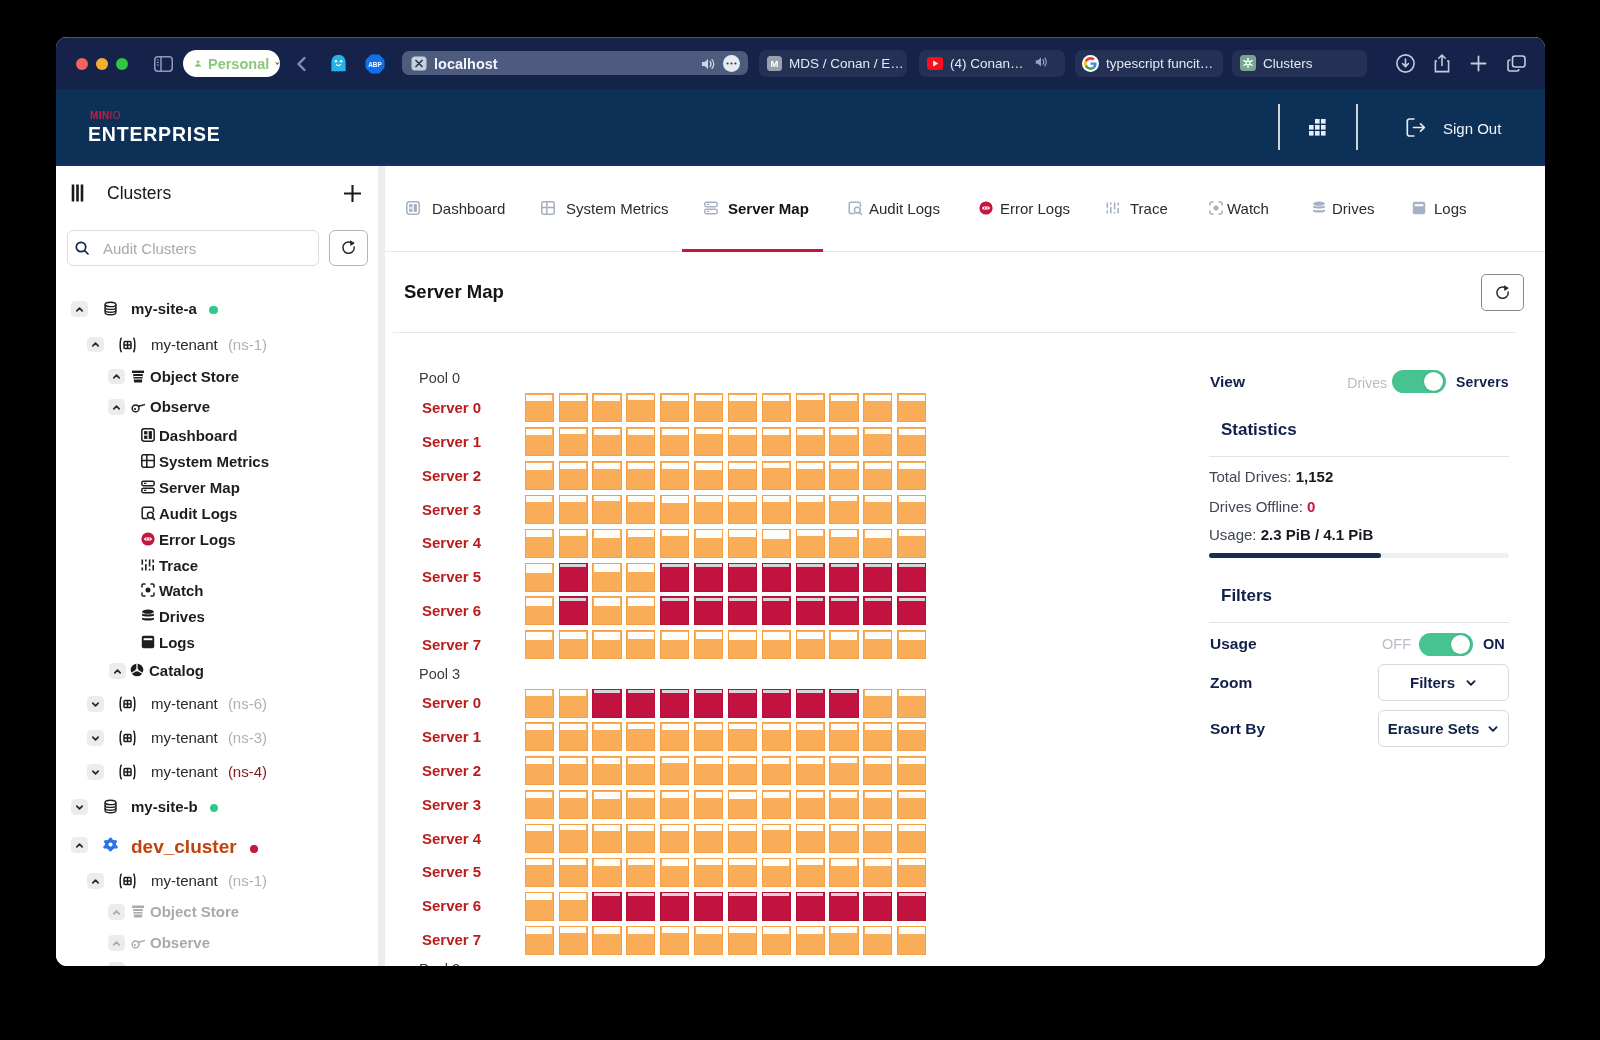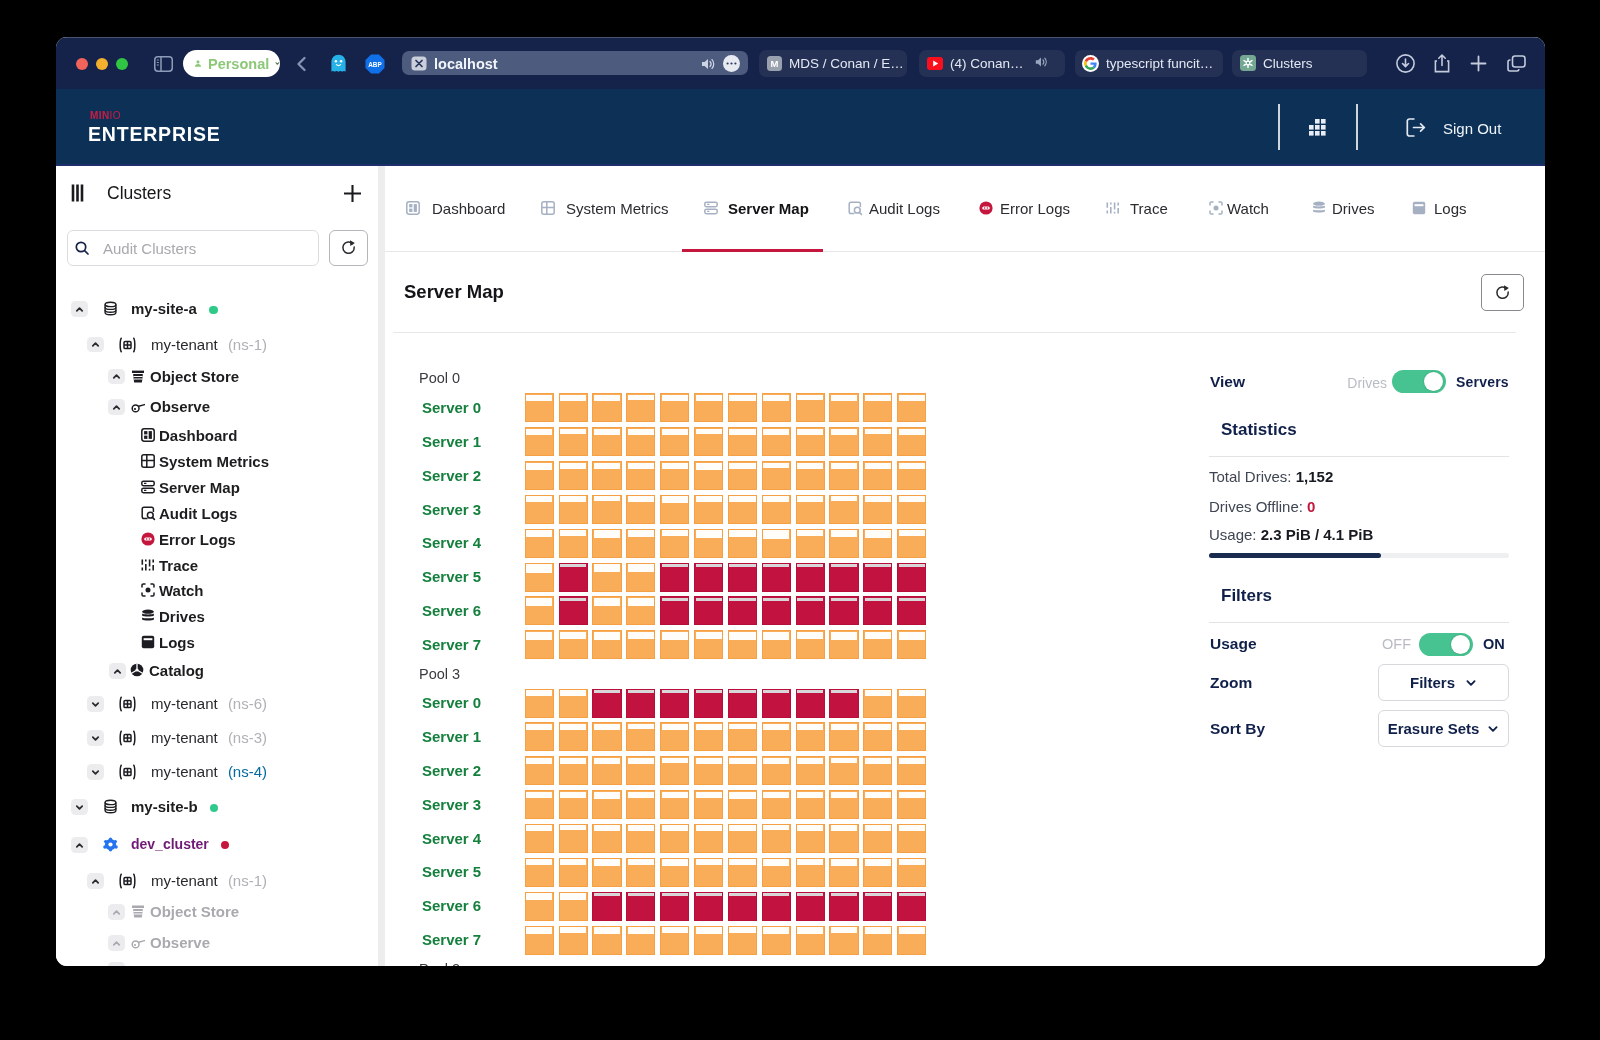--- a/index.html
+++ b/index.html
@@ -12,21 +12,21 @@
 .btab{position:absolute;top:12.6px;height:27.6px;background:#243154;border-radius:7px;display:flex;align-items:center;color:#e3e8f2;font-size:13.5px}
 .hdr{position:absolute;left:0;top:52px;width:1489px;height:77px;background:#0d3156;border-bottom:2px solid #1d2f6d}
 .side{position:absolute;left:0;top:129px;width:322px;height:800px;background:#fff}
 .sstrip{position:absolute;left:322px;top:129px;width:7px;height:800px;background:#ededee}
 .main{position:absolute;left:329px;top:129px;width:1160px;height:800px;background:#fff}
 .caret{width:16.5px;height:15.5px;background:#ececee;border-radius:4.5px;display:flex;align-items:center;justify-content:center;flex:none}
 .cell{position:absolute;width:29.3px;height:29px;border:1.5px solid #f5a044;background:#f9ad59}
 .cellr{position:absolute;width:29.3px;height:29px;border:1.5px solid #b80f3a;background:#c11240}
 .band{position:absolute;left:0.5px;right:0.5px;top:0.5px;background:#fffdfa}
 .bandr{position:absolute;left:0.5px;right:0.5px;top:0.5px;background:#d8d6d8}
-.srvlbl{position:absolute;font-size:15px;font-weight:bold;color:#15803d}
+.srvlbl{position:absolute;font-size:15px;font-weight:bold;color:#b91c1c}
 .pool{position:absolute;font-size:14.5px;color:#3a3a40}
 .toggle{position:absolute;width:54px;height:23px;background:#47c391;border-radius:12px}
 .knob{position:absolute;top:2px;width:19px;height:19px;background:#fff;border-radius:50%;box-shadow:0 0 2px rgba(0,0,0,.25)}
 .sel{position:absolute;width:131px;height:37px;border:1px solid #d8d8dd;border-radius:6px;display:flex;align-items:center;justify-content:center;font-weight:bold;font-size:15px;color:#10204a}
 .navy{color:#10204a}
 
 </style></head><body>
 <div class="w">
 <div class="chrome"></div>
 <div class="light" style="left:19.5px;background:#f2635b"></div>
@@ -338,21 +338,21 @@
       </svg>
     </div>
 <div class="a" style="left:62px;top:727px"><svg width="19" height="16" viewBox="0 0 19 16">
         <g stroke="#1c1c22" stroke-width="1.5" fill="none">
           <path d="M3.6 0.8 C1.7 2.7 1.7 13.3 3.6 15.2"></path>
           <path d="M15.4 0.8 C17.3 2.7 17.3 13.3 15.4 15.2"></path>
           <rect x="6" y="4.6" width="7" height="7" rx="1.2"></rect>
           <path d="M9.5 4.6 V11.6 M6 8.1 H13"></path>
         </g>
       </svg></div>
-<div class="a" style="left:95px;top:726px;font-size:15px;color:#2a2a2e;font-weight:normal;white-space:nowrap">my-tenant <span style="color:#0369a1;font-weight:normal;margin-left:6px">(ns-4)</span></div>
+<div class="a" style="left:95px;top:726px;font-size:15px;color:#2a2a2e;font-weight:normal;white-space:nowrap">my-tenant <span style="color:#7f1d1d;font-weight:normal;margin-left:6px">(ns-4)</span></div>
 <div class="caret a" style="left:15px;top:762.3px">
       <svg width="9" height="9" viewBox="0 0 9 9">
         <path d="M1.8 3.06 L4.5 5.94 L7.2 3.06" stroke="#2a2a2e" stroke-width="1.7" fill="none" stroke-linecap="round" stroke-linejoin="round"></path>
       </svg>
     </div>
 <div class="a" style="left:47px;top:762px"><svg width="15" height="15" viewBox="0 0 15 15">
         <g stroke="#1c1c22" stroke-width="1.4" fill="none">
           <ellipse cx="7.5" cy="3.4" rx="5.4" ry="2.2"></ellipse>
           <path d="M2.1 3.4 V11.6 C2.1 12.9 4.5 13.8 7.5 13.8 C10.5 13.8 12.9 12.9 12.9 11.6 V3.4"></path>
           <path d="M2.1 6.2 C2.1 7.5 4.5 8.4 7.5 8.4 C10.5 8.4 12.9 7.5 12.9 6.2"></path>
@@ -370,21 +370,21 @@
           <circle cx="7.5" cy="2.2" r="1.7"></circle>
           <circle cx="12.3" cy="4.6" r="1.7"></circle>
           <circle cx="13.1" cy="10" r="1.7"></circle>
           <circle cx="7.5" cy="12.8" r="1.7"></circle>
           <circle cx="1.9" cy="10" r="1.7"></circle>
           <circle cx="2.7" cy="4.6" r="1.7"></circle>
           <circle cx="7.5" cy="7.5" r="5.6"></circle>
         </g>
         <circle cx="7.5" cy="7.5" r="2.1" fill="#fff"></circle>
       </svg></div>
-<div class="a" style="left:75px;top:799px;font-size:14px;color:#701a75;font-weight:bold;white-space:nowrap">dev_cluster <span style="margin-left:8px"><span style="display:inline-block;width:8.5px;height:8.5px;border-radius:50%;background:#c5173e"></span></span></div>
+<div class="a" style="left:75px;top:799px;font-size:19px;color:#c2410c;font-weight:bold;white-space:nowrap">dev_cluster <span style="margin-left:8px"><span style="display:inline-block;width:8.5px;height:8.5px;border-radius:50%;background:#c5173e"></span></span></div>
 <div class="caret a" style="left:31px;top:836.3px">
       <svg width="9" height="9" viewBox="0 0 9 9">
         <path d="M1.8 5.94 L4.5 3.06 L7.2 5.94" stroke="#2a2a2e" stroke-width="1.7" fill="none" stroke-linecap="round" stroke-linejoin="round"></path>
       </svg>
     </div>
 <div class="a" style="left:62px;top:836px"><svg width="19" height="16" viewBox="0 0 19 16">
         <g stroke="#1c1c22" stroke-width="1.5" fill="none">
           <path d="M3.6 0.8 C1.7 2.7 1.7 13.3 3.6 15.2"></path>
           <path d="M15.4 0.8 C17.3 2.7 17.3 13.3 15.4 15.2"></path>
           <rect x="6" y="4.6" width="7" height="7" rx="1.2"></rect>

